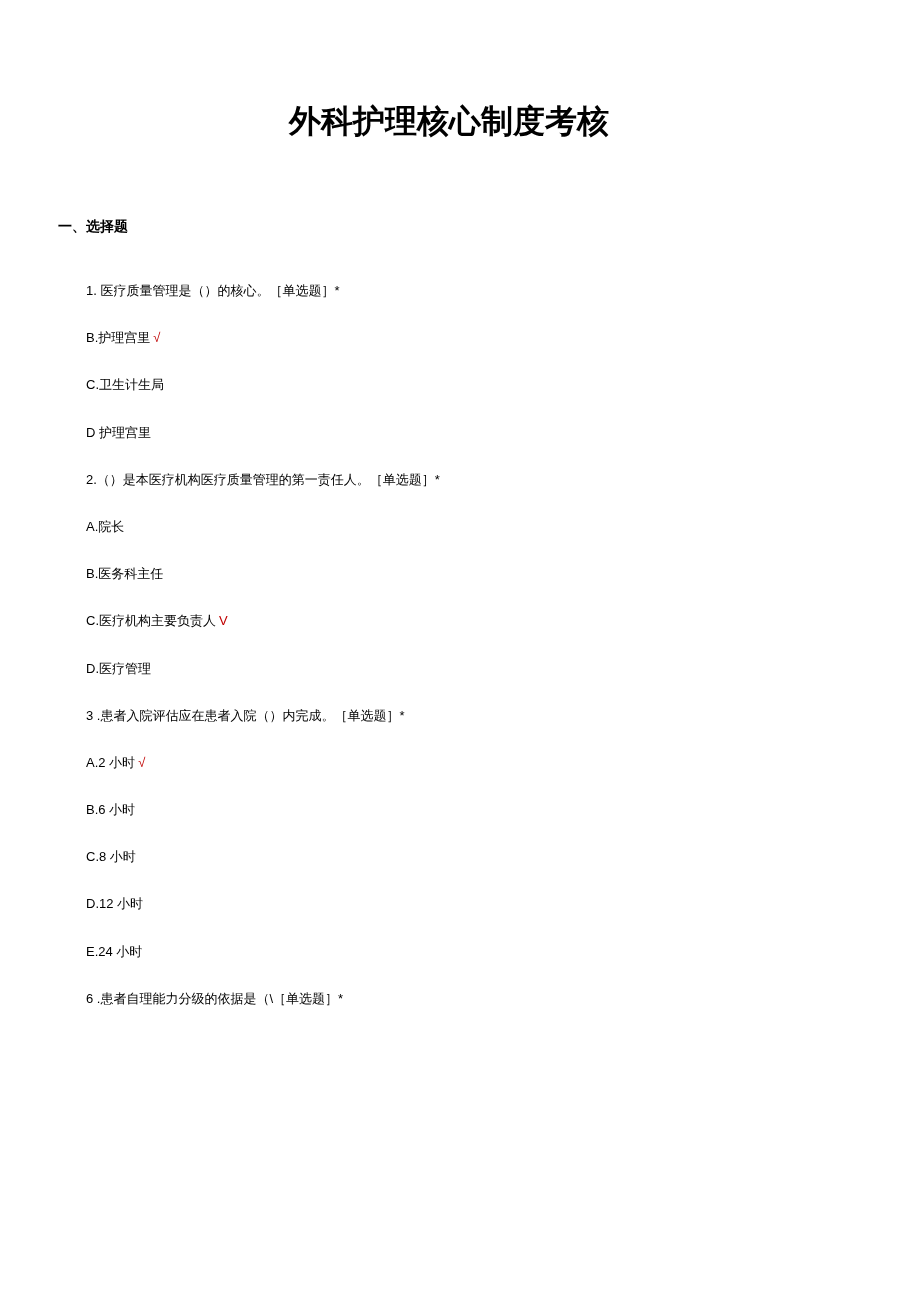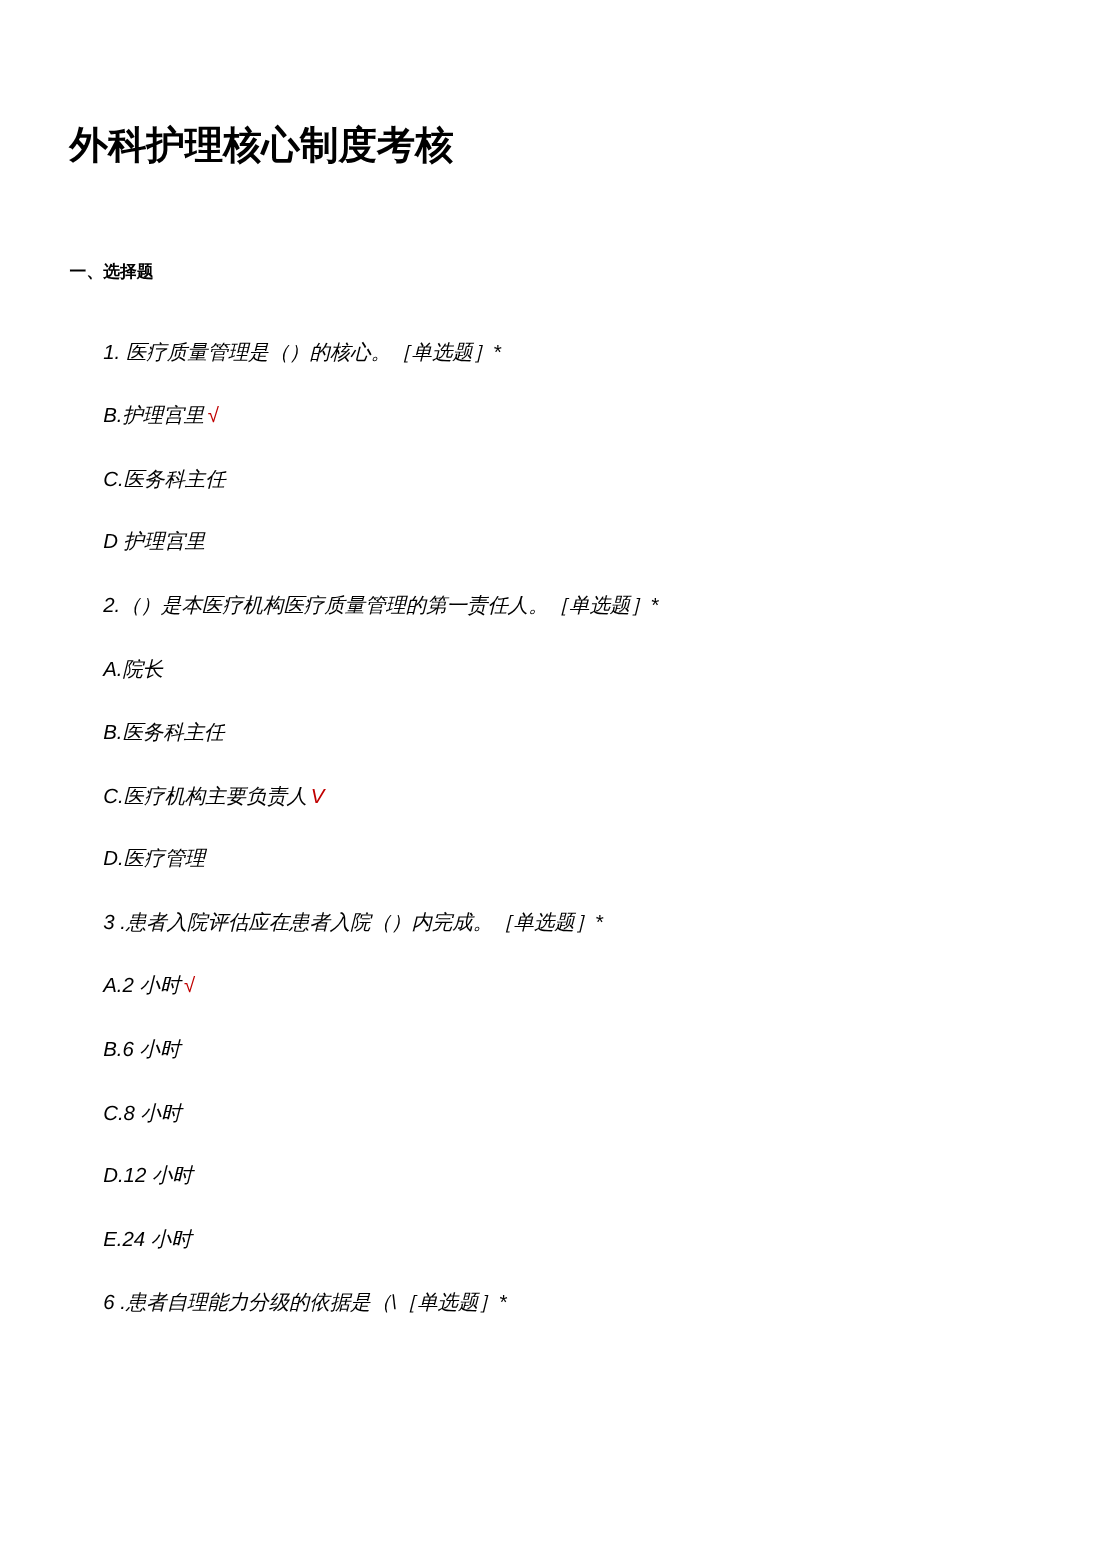--- a/index.html
+++ b/index.html
@@ -9,41 +9,40 @@
     }
     body {
       width: 920px;
       min-height: 1301px;
       background: #ffffff;
       font-family: "SimSun", "宋体", serif;
       color: #000000;
       padding: 100px 80px 40px 58px;
     }
     .title {
-      text-align: left;
+      text-align: center;
       font-size: 32px;
       font-weight: bold;
       margin-bottom: 74px;
       font-family: "SimHei", "黑体", sans-serif;
     }
     .section-heading {
       font-size: 14px;
       font-weight: bold;
       margin-bottom: 46px;
       font-family: "SimHei", "黑体", sans-serif;
     }
     .question-block {
       margin-bottom: 0;
     }
     .question-text, .option-text {
-      font-size: 17px;
+      font-size: 13px;
       margin: 0 0 29px 28px;
       line-height: 1.4;
       font-family: "SimSun", "宋体", Arial, sans-serif;
-      font-style: italic;
     }
     .check-mark {
       color: #c00000;
       font-family: Arial, sans-serif;
       margin-left: 3px;
     }
     .check-v {
       color: #c00000;
       font-family: Arial, sans-serif;
       margin-left: 3px;
@@ -54,21 +53,21 @@
 
 <h1 class="title">外科护理核心制度考核</h1>
 
 <h2 class="section-heading">一、选择题</h2>
 
 <div class="question-block">
   <p class="question-text">1. 医疗质量管理是（）的核心。［单选题］*</p>
   <p class="option-text">
     <span>B.护理宫里</span><span class="check-mark">√</span>
   </p>
-  <p class="option-text">C.医务科主任</p>
+  <p class="option-text">C.卫生计生局</p>
   <p class="option-text">D 护理宫里</p>
 </div>
 
 <div class="question-block">
   <p class="question-text">2.（）是本医疗机构医疗质量管理的第一责任人。［单选题］*</p>
   <p class="option-text">A.院长</p>
   <p class="option-text">B.医务科主任</p>
   <p class="option-text">
     <span>C.医疗机构主要负责人</span><span class="check-v">V</span>
   </p>

